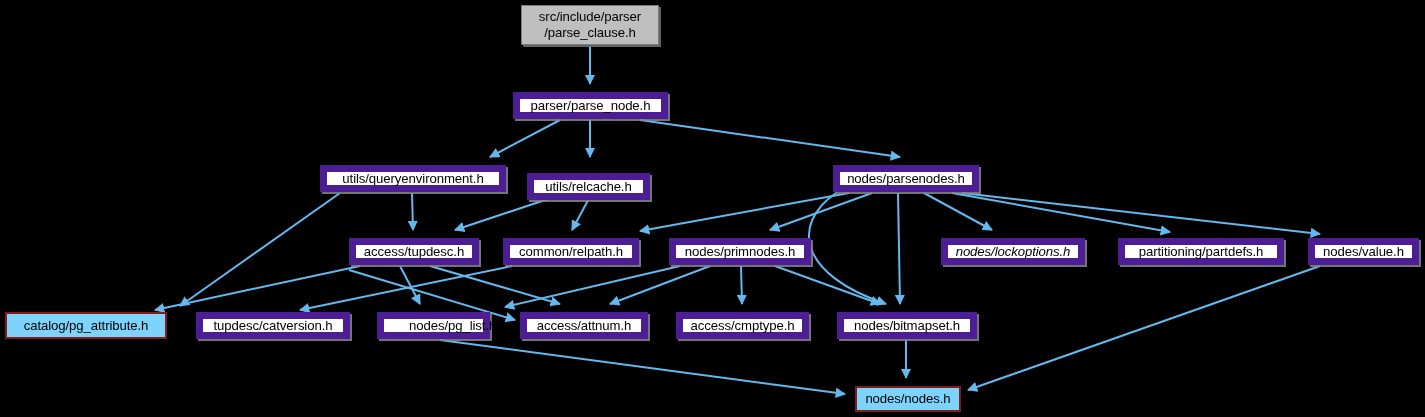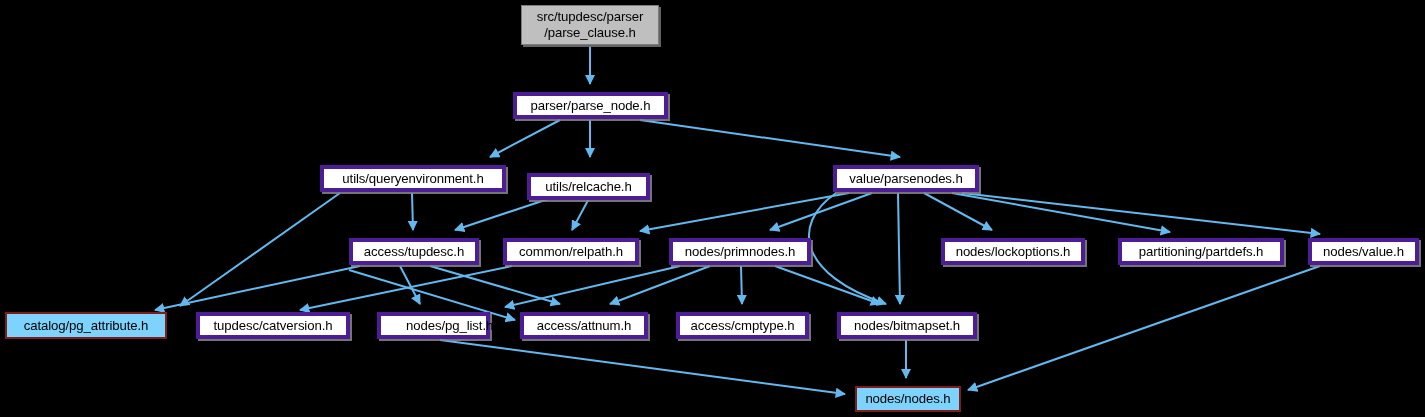--- a/index.html
+++ b/index.html
@@ -28,21 +28,21 @@
     box-sizing: border-box;
     display: flex;
     align-items: center;
     justify-content: center;
     text-align: center;
     font-family: "Liberation Sans", sans-serif;
     font-size: 13.2px;
     line-height: 16px;
     color: #000000;
     background: #ffffff;
-    border: 4px solid #4c1d95;
+    border: 7px solid #4c1d95;
     box-shadow: 2px 2px 0 0 rgba(136,136,136,0.85);
     white-space: pre-line;
     letter-spacing: -0.1px;
     z-index: 4;
   }
   .node-box.root {
     background: #bfbfbf;
     border: 1px solid #7c7c7c;
     box-shadow: 2px 2px 0 0 rgba(110,110,110,0.9);
   }
@@ -94,30 +94,30 @@
         <path d="M 775,266 L 880,304" stroke="#63b8ee" marker-end="url(#arrow)"></path>
         <path d="M 340,193 L 180,306" stroke="#63b8ee" marker-end="url(#arrow)"></path>
         <path d="M 349,270 L 515,320" stroke="#63b8ee" marker-end="url(#arrow)"></path>
         <path d="M 440,340 L 845,394" stroke="#63b8ee" marker-end="url(#arrow)"></path>
         <path d="M 906,340 L 906,378" stroke="#63b8ee" marker-end="url(#arrow)"></path>
         <path d="M 1320,266 L 968,390" stroke="#63b8ee" marker-end="url(#arrow)"></path>
       </g>
   </svg>
 
   <div id="nodes-layer">
-      <div class="node-box root" style="left: 521px; top: 5px; width: 138px; height: 40px;"><span class="node-label">src/tupdesc/parser
+      <div class="node-box root" style="left: 521px; top: 5px; width: 138px; height: 40px;"><span class="node-label">src/include/parser
 /parse_clause.h</span></div>
       <div class="node-box" style="left: 513px; top: 92px; width: 155px; height: 27px;"><span class="node-label">parser/parse_node.h</span></div>
       <div class="node-box" style="left: 320px; top: 165px; width: 186px; height: 27px;"><span class="node-label">utils/queryenvironment.h</span></div>
       <div class="node-box" style="left: 527px; top: 173px; width: 123px; height: 27px;"><span class="node-label">utils/relcache.h</span></div>
-      <div class="node-box" style="left: 833px; top: 165px; width: 146px; height: 27px;"><span class="node-label">value/parsenodes.h</span></div>
+      <div class="node-box" style="left: 833px; top: 165px; width: 146px; height: 27px;"><span class="node-label">nodes/parsenodes.h</span></div>
       <div class="node-box" style="left: 349px; top: 238px; width: 130px; height: 27px;"><span class="node-label">access/tupdesc.h</span></div>
       <div class="node-box" style="left: 503px; top: 238px; width: 136px; height: 27px;"><span class="node-label">common/relpath.h</span></div>
       <div class="node-box" style="left: 669px; top: 238px; width: 142px; height: 27px;"><span class="node-label">nodes/primnodes.h</span></div>
-      <div class="node-box" style="left: 941px; top: 238px; width: 144px; height: 27px;"><span class="node-label">nodes/lockoptions.h</span></div>
+      <div class="node-box" style="left: 941px; top: 238px; width: 144px; height: 27px; font-style: italic;"><span class="node-label">nodes/lockoptions.h</span></div>
       <div class="node-box" style="left: 1118px; top: 238px; width: 166px; height: 27px;"><span class="node-label">partitioning/partdefs.h</span></div>
       <div class="node-box" style="left: 1308px; top: 238px; width: 111px; height: 27px;"><span class="node-label">nodes/value.h</span></div>
       <div class="node-box highlight" style="left: 5px; top: 312px; width: 162px; height: 27px;"><span class="node-label">catalog/pg_attribute.h</span></div>
       <div class="node-box" style="left: 196px; top: 312px; width: 154px; height: 27px;"><span class="node-label">tupdesc/catversion.h</span></div>
       <div class="node-box" style="left: 377px; top: 312px; width: 113px; height: 27px; padding-left: 20px;"><span class="node-label">nodes/pg_list.h</span></div>
       <div class="node-box" style="left: 520px; top: 312px; width: 128px; height: 27px;"><span class="node-label">access/attnum.h</span></div>
       <div class="node-box" style="left: 676px; top: 312px; width: 133px; height: 27px;"><span class="node-label">access/cmptype.h</span></div>
       <div class="node-box" style="left: 837px; top: 312px; width: 140px; height: 27px;"><span class="node-label">nodes/bitmapset.h</span></div>
       <div class="node-box highlight" style="left: 855px; top: 386px; width: 106px; height: 26px;"><span class="node-label">nodes/nodes.h</span></div>
     </div>

